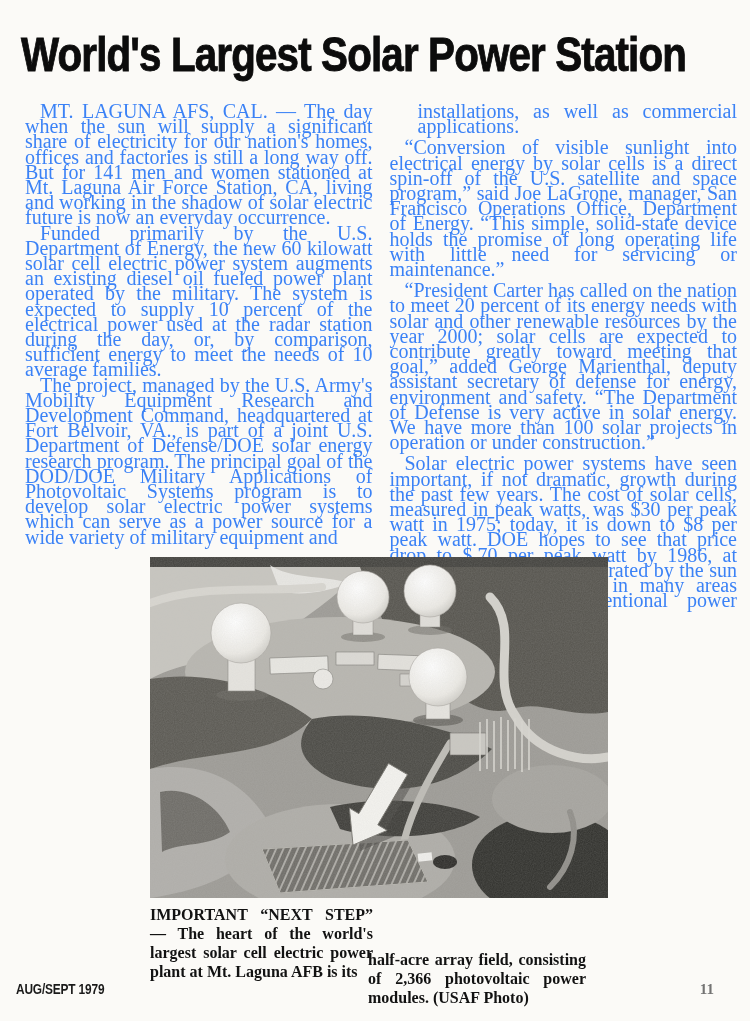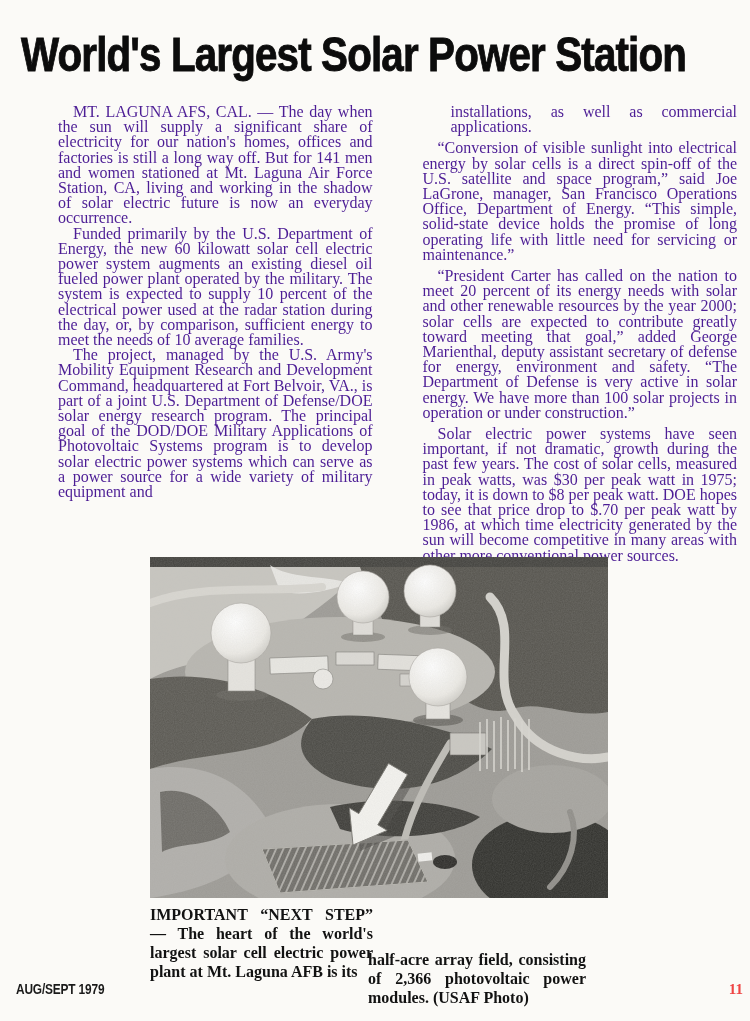--- a/index.html
+++ b/index.html
@@ -16,21 +16,21 @@
     font-family:"Liberation Sans","DejaVu Sans",sans-serif;
     font-weight:700; font-size:48px; letter-spacing:-1px;
     color:#0c0c0c; -webkit-text-stroke:0.9px #0c0c0c;
     white-space:nowrap;
     transform:scaleX(0.84); transform-origin:left top;
   }
   .columns {
     position:absolute; top:104px; left:25px; width:712px;
     display:flex; gap:17px;
   }
-  .col { width:348px; font-size:16px; line-height:15.2px; text-align:justify; color:#4c1d95;margin-left:33px; }
+  .col { width:348px; font-size:20px; line-height:15.2px; text-align:justify; color:#3b82f6; }
   .col p { text-indent:15px; }
   .col p.cont { text-indent:0;padding-left:28px; }
   .col.right p + p { margin-top:6px; }
   .photo-wrap {
     position:absolute; left:150px; top:557px; width:458px; height:341px;
     background:#9c9a95;
   }
   .photo-wrap svg { display:block; width:458px; height:341px; }
   .caption {
     position:absolute; top:905px;
@@ -40,22 +40,22 @@
   .caption.left  { left:150px; width:223px; }
   .caption.right { left:368px; width:218px;margin-top:45px; }
   .footer-issue {
     position:absolute; left:16px; top:981px;
     font-family:"Liberation Sans","DejaVu Sans",sans-serif;
     font-weight:700; font-size:14px; letter-spacing:-0.2px;
     color:#1a1a1a; white-space:nowrap;
     transform:scaleX(0.85); transform-origin:left top;
   }
   .footer-page {
-    position:absolute; right:7px; top:981px;
-    font-weight:700; font-size:15px; color:#ef4444;
+    position:absolute; right:36px; top:981px;
+    font-weight:700; font-size:15px; color:#737373;
   }
 </style>
 </head>
 <body>
 
 <h1 class="page-title">World's Largest Solar Power Station</h1>
 
 <div class="columns">
   <div class="col left">
     <p>MT. LAGUNA AFS, CAL. — The day when the sun will supply a significant share of electricity for our nation's homes, offices and factories is still a long way off. But for 141 men and women stationed at Mt. Laguna Air Force Station, CA, living and working in the shadow of solar electric future is now an everyday occurrence.</p>

